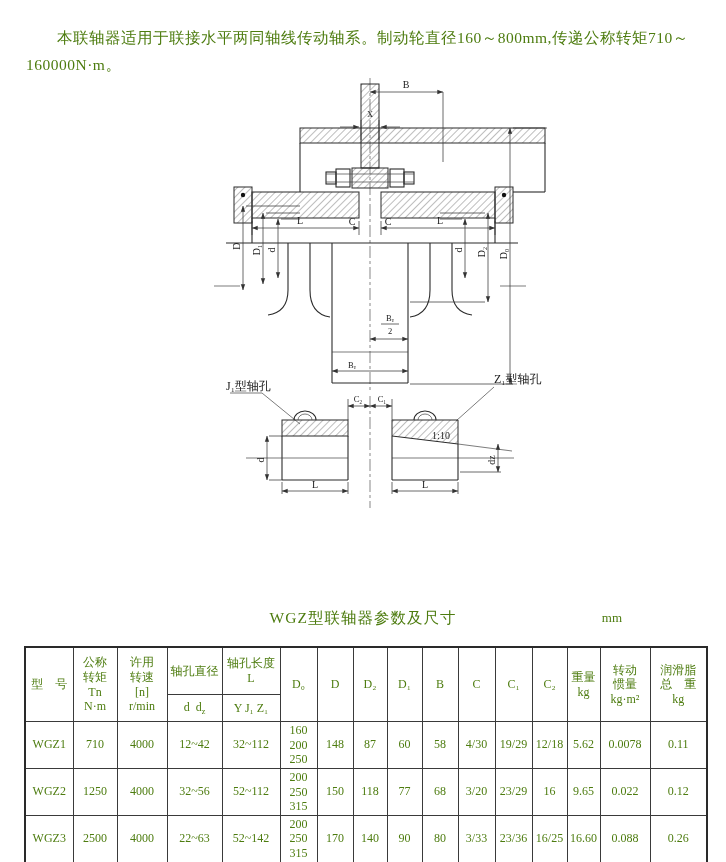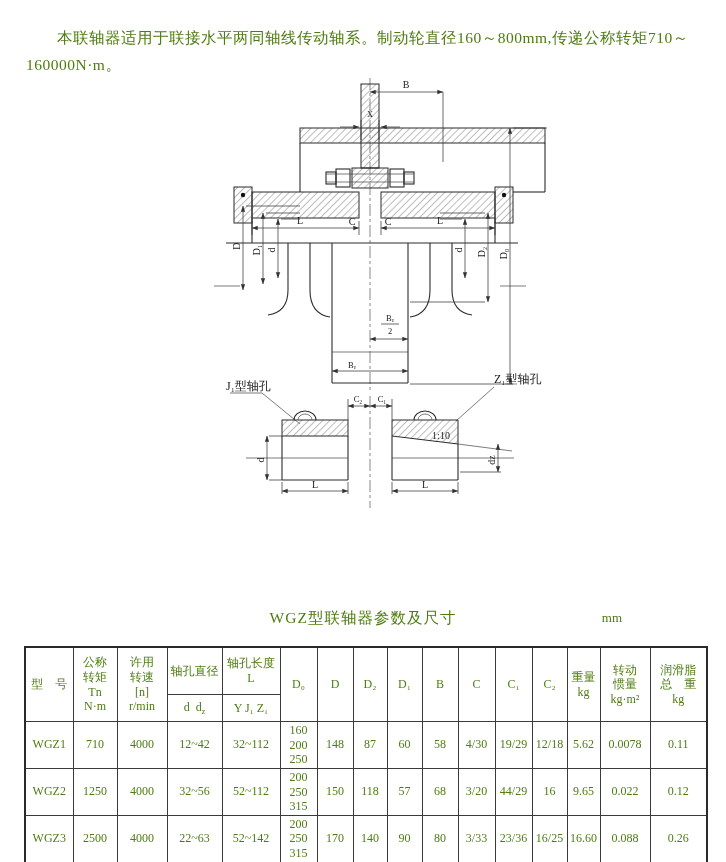--- a/index.html
+++ b/index.html
@@ -292,24 +292,24 @@
         <td>WGZ2</td>
         <td>1250</td>
         <td>4000</td>
         <td>32~56</td>
         <td>52~112</td>
         <td class="pre">200
 250
 315</td>
         <td>150</td>
         <td>118</td>
-        <td>57</td>
+        <td>77</td>
         <td>68</td>
         <td>3/20</td>
-        <td>44/29</td>
+        <td>23/29</td>
         <td>16</td>
         <td>9.65</td>
         <td>0.022</td>
         <td>0.12</td>
       </tr>
       <tr>
         <td>WGZ3</td>
         <td>2500</td>
         <td>4000</td>
         <td>22~63</td>

